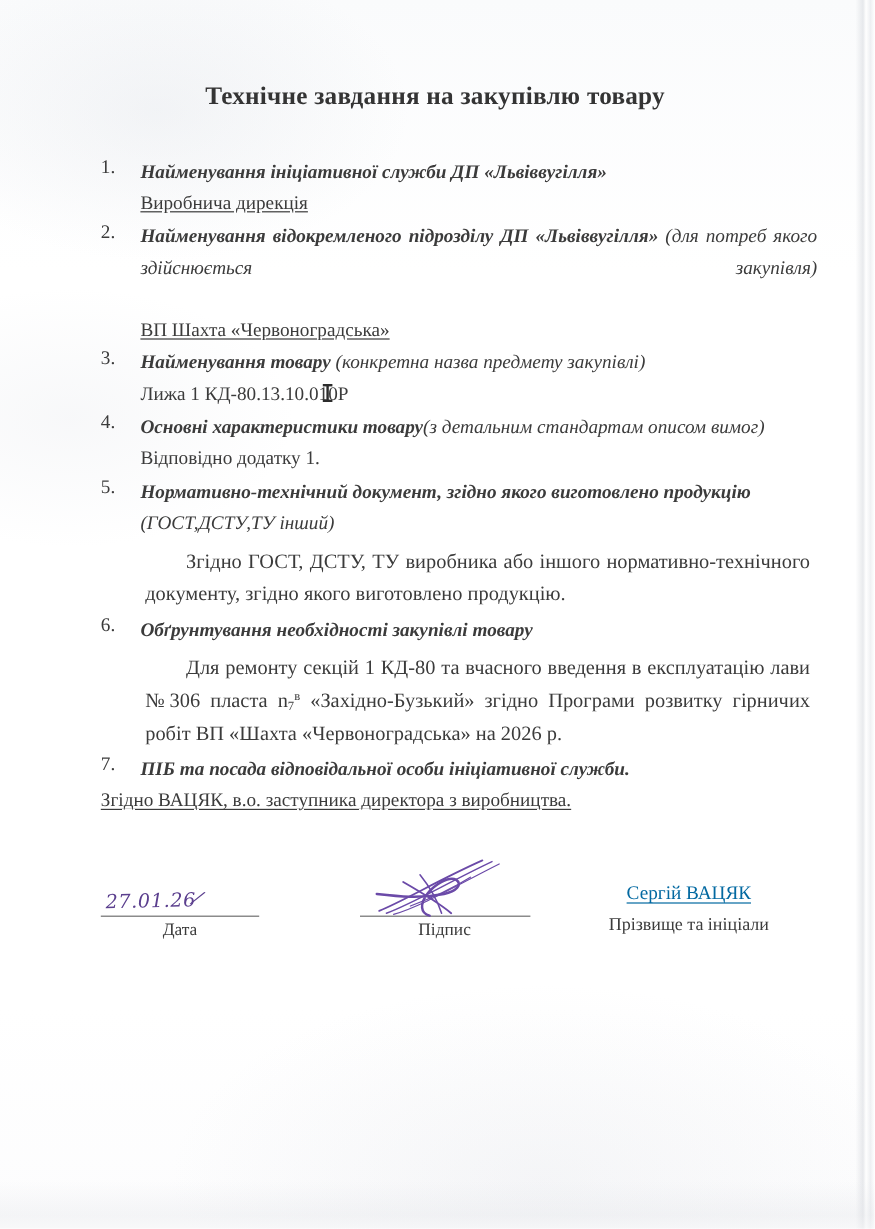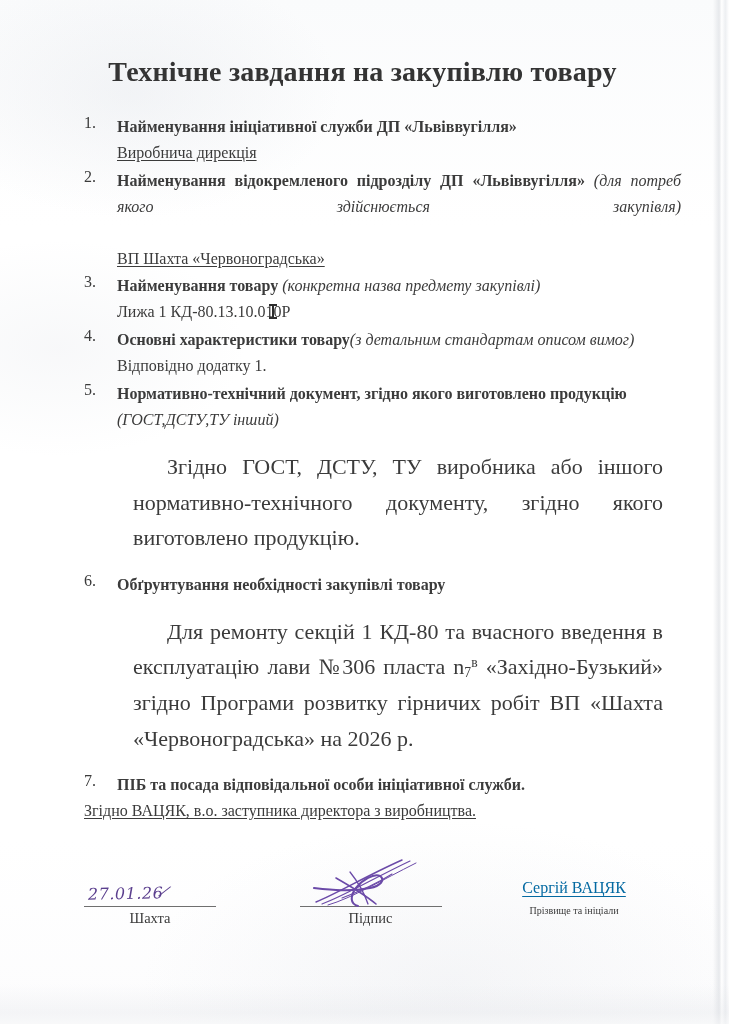--- a/index.html
+++ b/index.html
@@ -61,25 +61,25 @@
     pointer-events: none;
   }
 
   #content {
     position: relative;
     z-index: 2;
     padding: 0 48px 0 84px;
   }
 
   h1.doc-title {
-    font-size: 28px;
+    font-size: 21px;
     font-weight: bold;
     text-align: center;
     letter-spacing: 0.2px;
-    margin: 0;
+    margin: 12px;
     padding: 56px 40px 26px 0;
     color: #343434;
   }
 
   ol.clauses {
     list-style: none;
     margin: 0;
     padding: 0;
     counter-reset: clause;
   }
@@ -106,39 +106,39 @@
     text-align: justify;
     text-justify: inter-word;
     margin: 0;
   }
   .clause-head.two-line { text-align: justify; }
   .clause-head.two-line::after {
     content: "";
     display: inline-block;
     width: 100%;
   }
-  .lbl { font-weight: bold; }
+  .lbl { font-weight: bold; font-style: italic; }
   .note { font-style: italic; font-weight: normal; }
 
   .value {
     font-size: 16px;
     line-height: 1.62;
     margin: 0;
   }
   .value .ul {
     text-decoration: underline;
     text-underline-offset: 2px;
   }
 
   p.body-par {
-    font-size: 22px;
+    font-size: 17px;
     line-height: 1.62;
     text-align: justify;
     text-justify: inter-word;
-    margin: 16px;
+    margin: 4px;
     text-indent: 34px;
     padding-right: 2px;
   }
   
   .outdent {
     margin-left: -33px;
   }
 
   sub, sup { font-size: 0.62em; line-height: 0; }
   sub { vertical-align: -0.25em; }
@@ -224,21 +224,21 @@
 
   .printed-name {
     font-size: 16px;
     line-height: 1.3;
     text-decoration: underline;
     text-underline-offset: 3px;
     padding-bottom: 2px;
     color: #0369a1;
   }
   .name-caption {
-    font-size: 10px;
+    font-size: 15px;
     line-height: 1.35;
     padding-top: 3px;
     color: #3b3b3b;
     text-align: center;
   }
 </style>
 </head>
 <body>
 
 <div id="page">
@@ -316,21 +316,21 @@
 
     </ol>
   </div>
 
   <div class="sig-block">
 
     <div class="sig-col date">
       <div class="sig-rule">
         <span class="handwritten-date"><span>27.01.26</span><span class="tail">⁄</span></span>
       </div>
-      <div class="sig-caption">Шахта</div>
+      <div class="sig-caption">Дата</div>
     </div>
 
     <div class="sig-col sign">
       <div class="sig-rule">
         <svg class="sig-scribble" viewBox="0 0 140 52">
           <g fill="none" stroke="#6b4aa8" stroke-linecap="round" stroke-linejoin="round">
             <path d="M10 44 C 30 36, 60 18, 96 2" stroke-width="1.5"></path>
             <path d="M16 46 C 38 38, 68 20, 104 3" stroke-width="1.2"></path>
             <path d="M22 47 C 46 40, 76 22, 110 5" stroke-width="1"></path>
             <path d="M8 30 C 26 32, 44 34, 64 30 C 74 28, 80 22, 74 18 C 68 15, 56 22, 50 30 C 44 38, 44 46, 52 48" stroke-width="2.1"></path>

